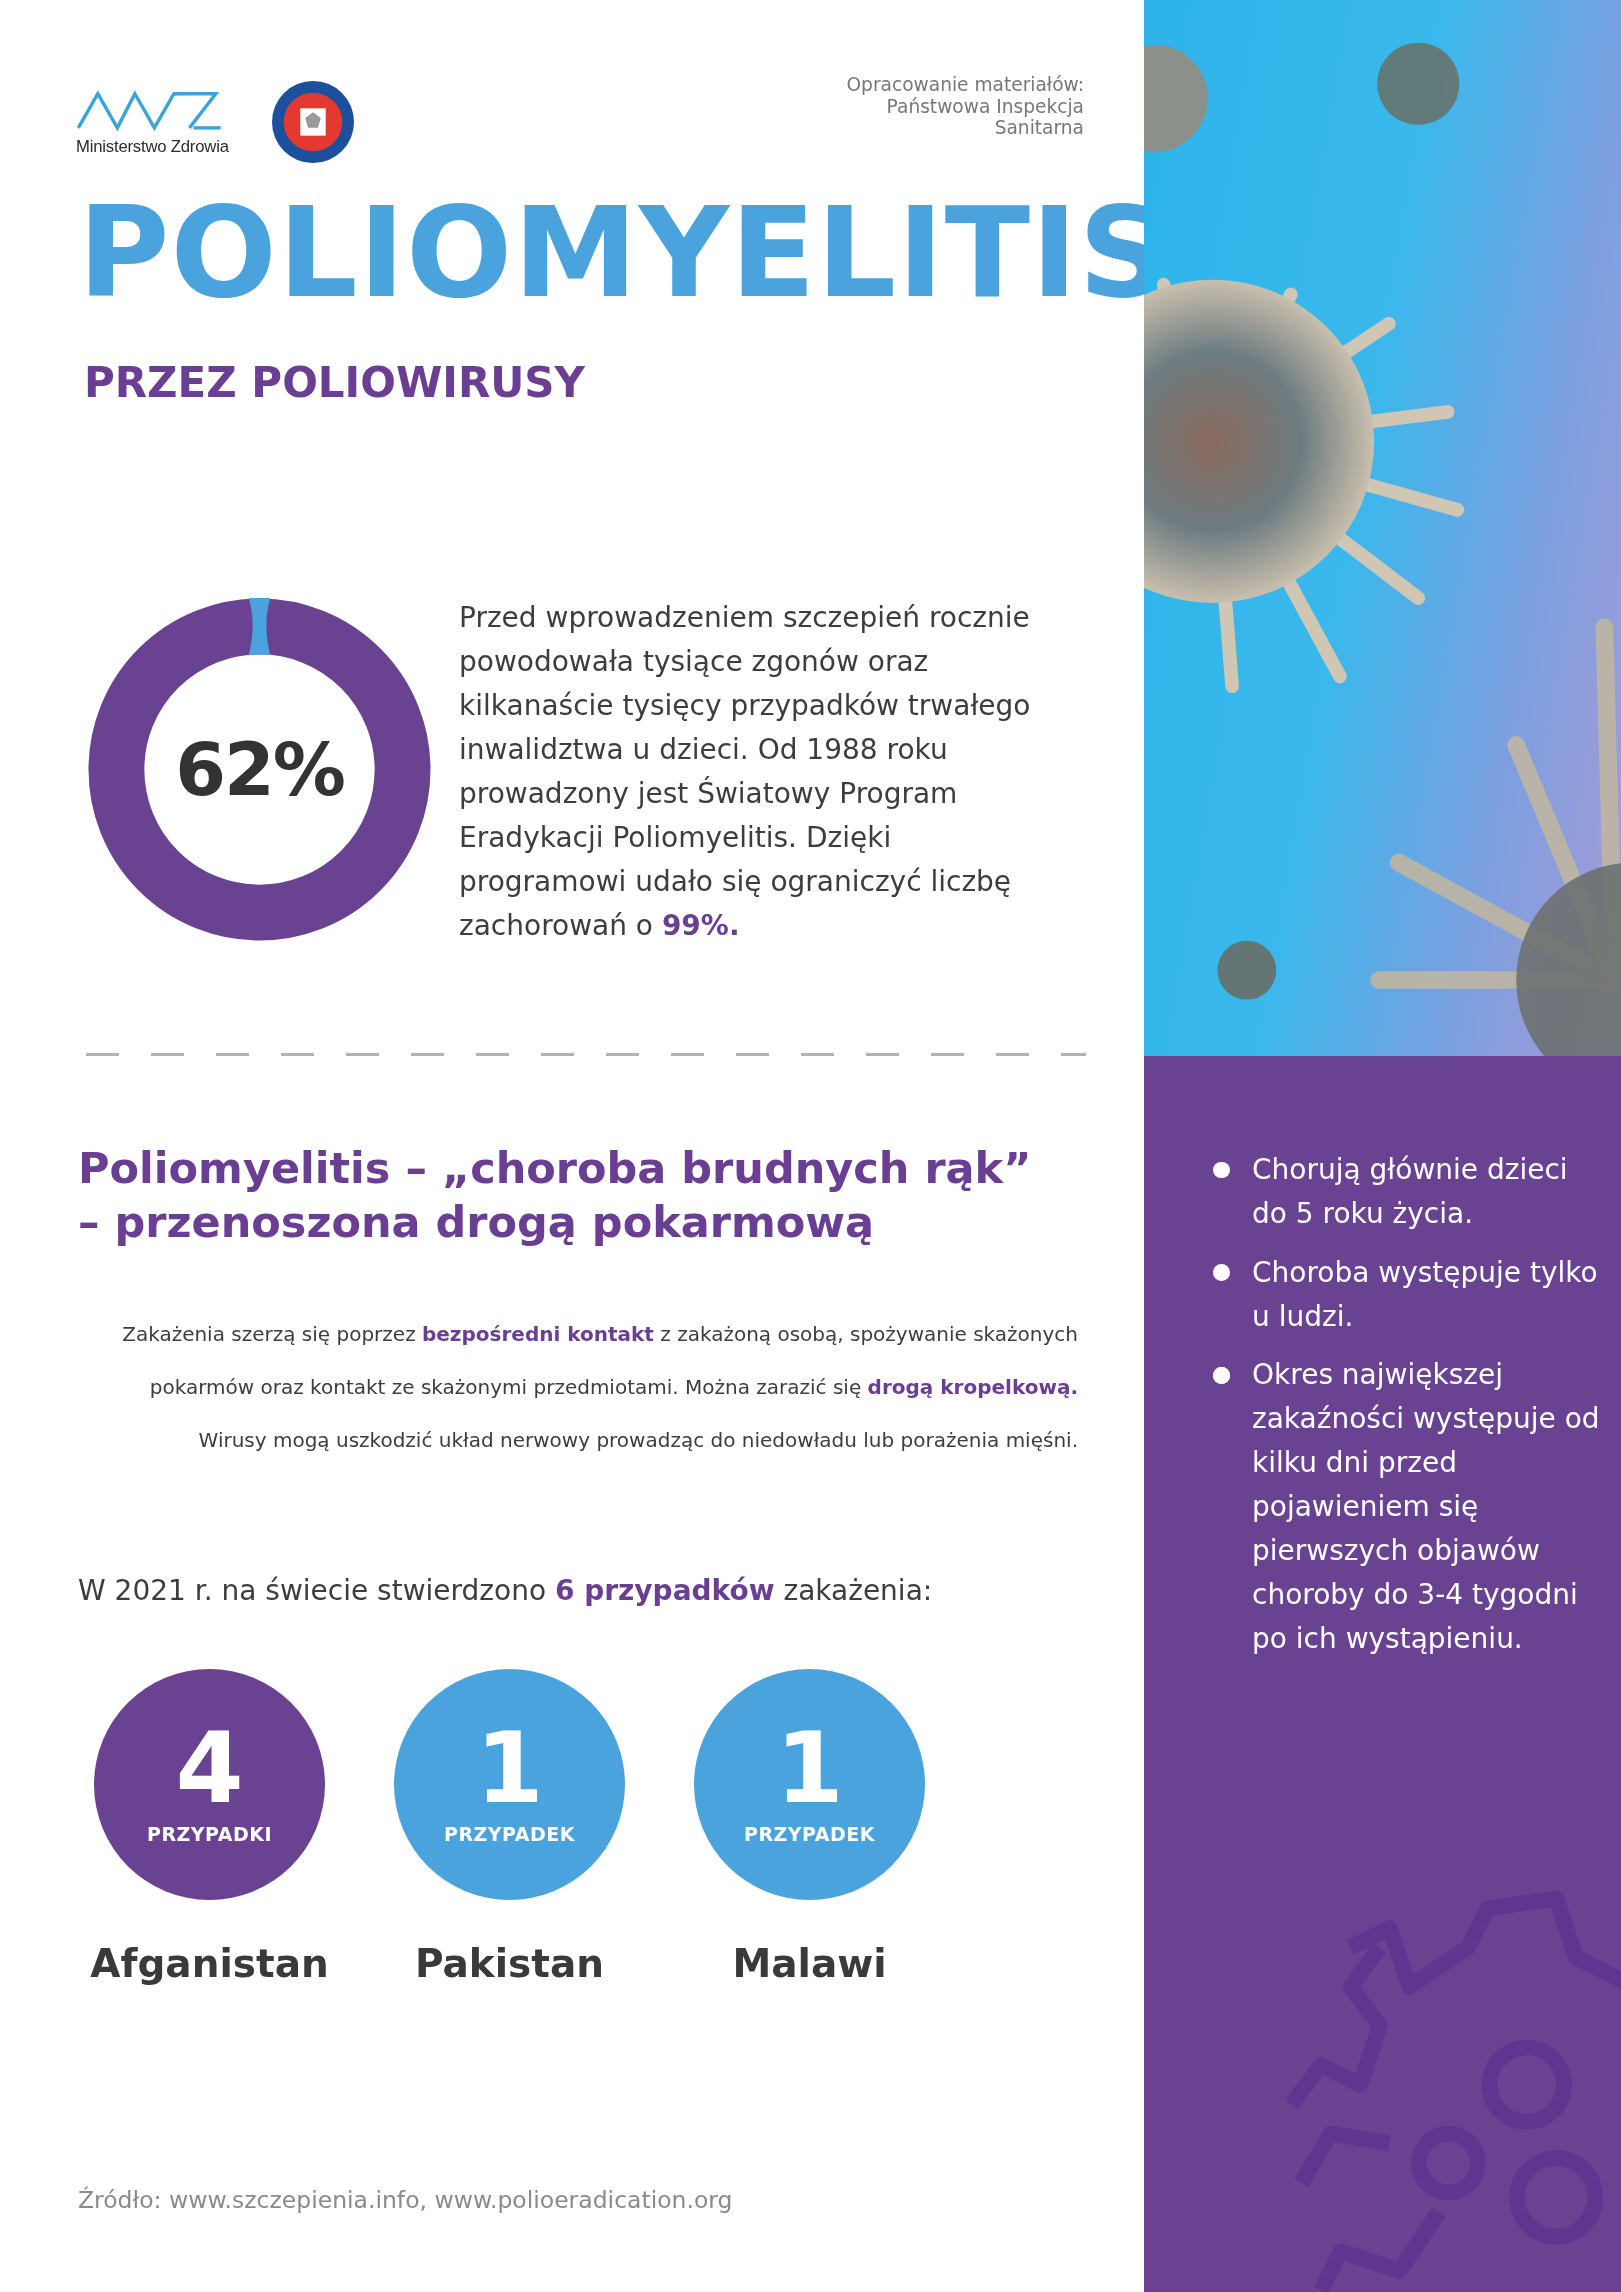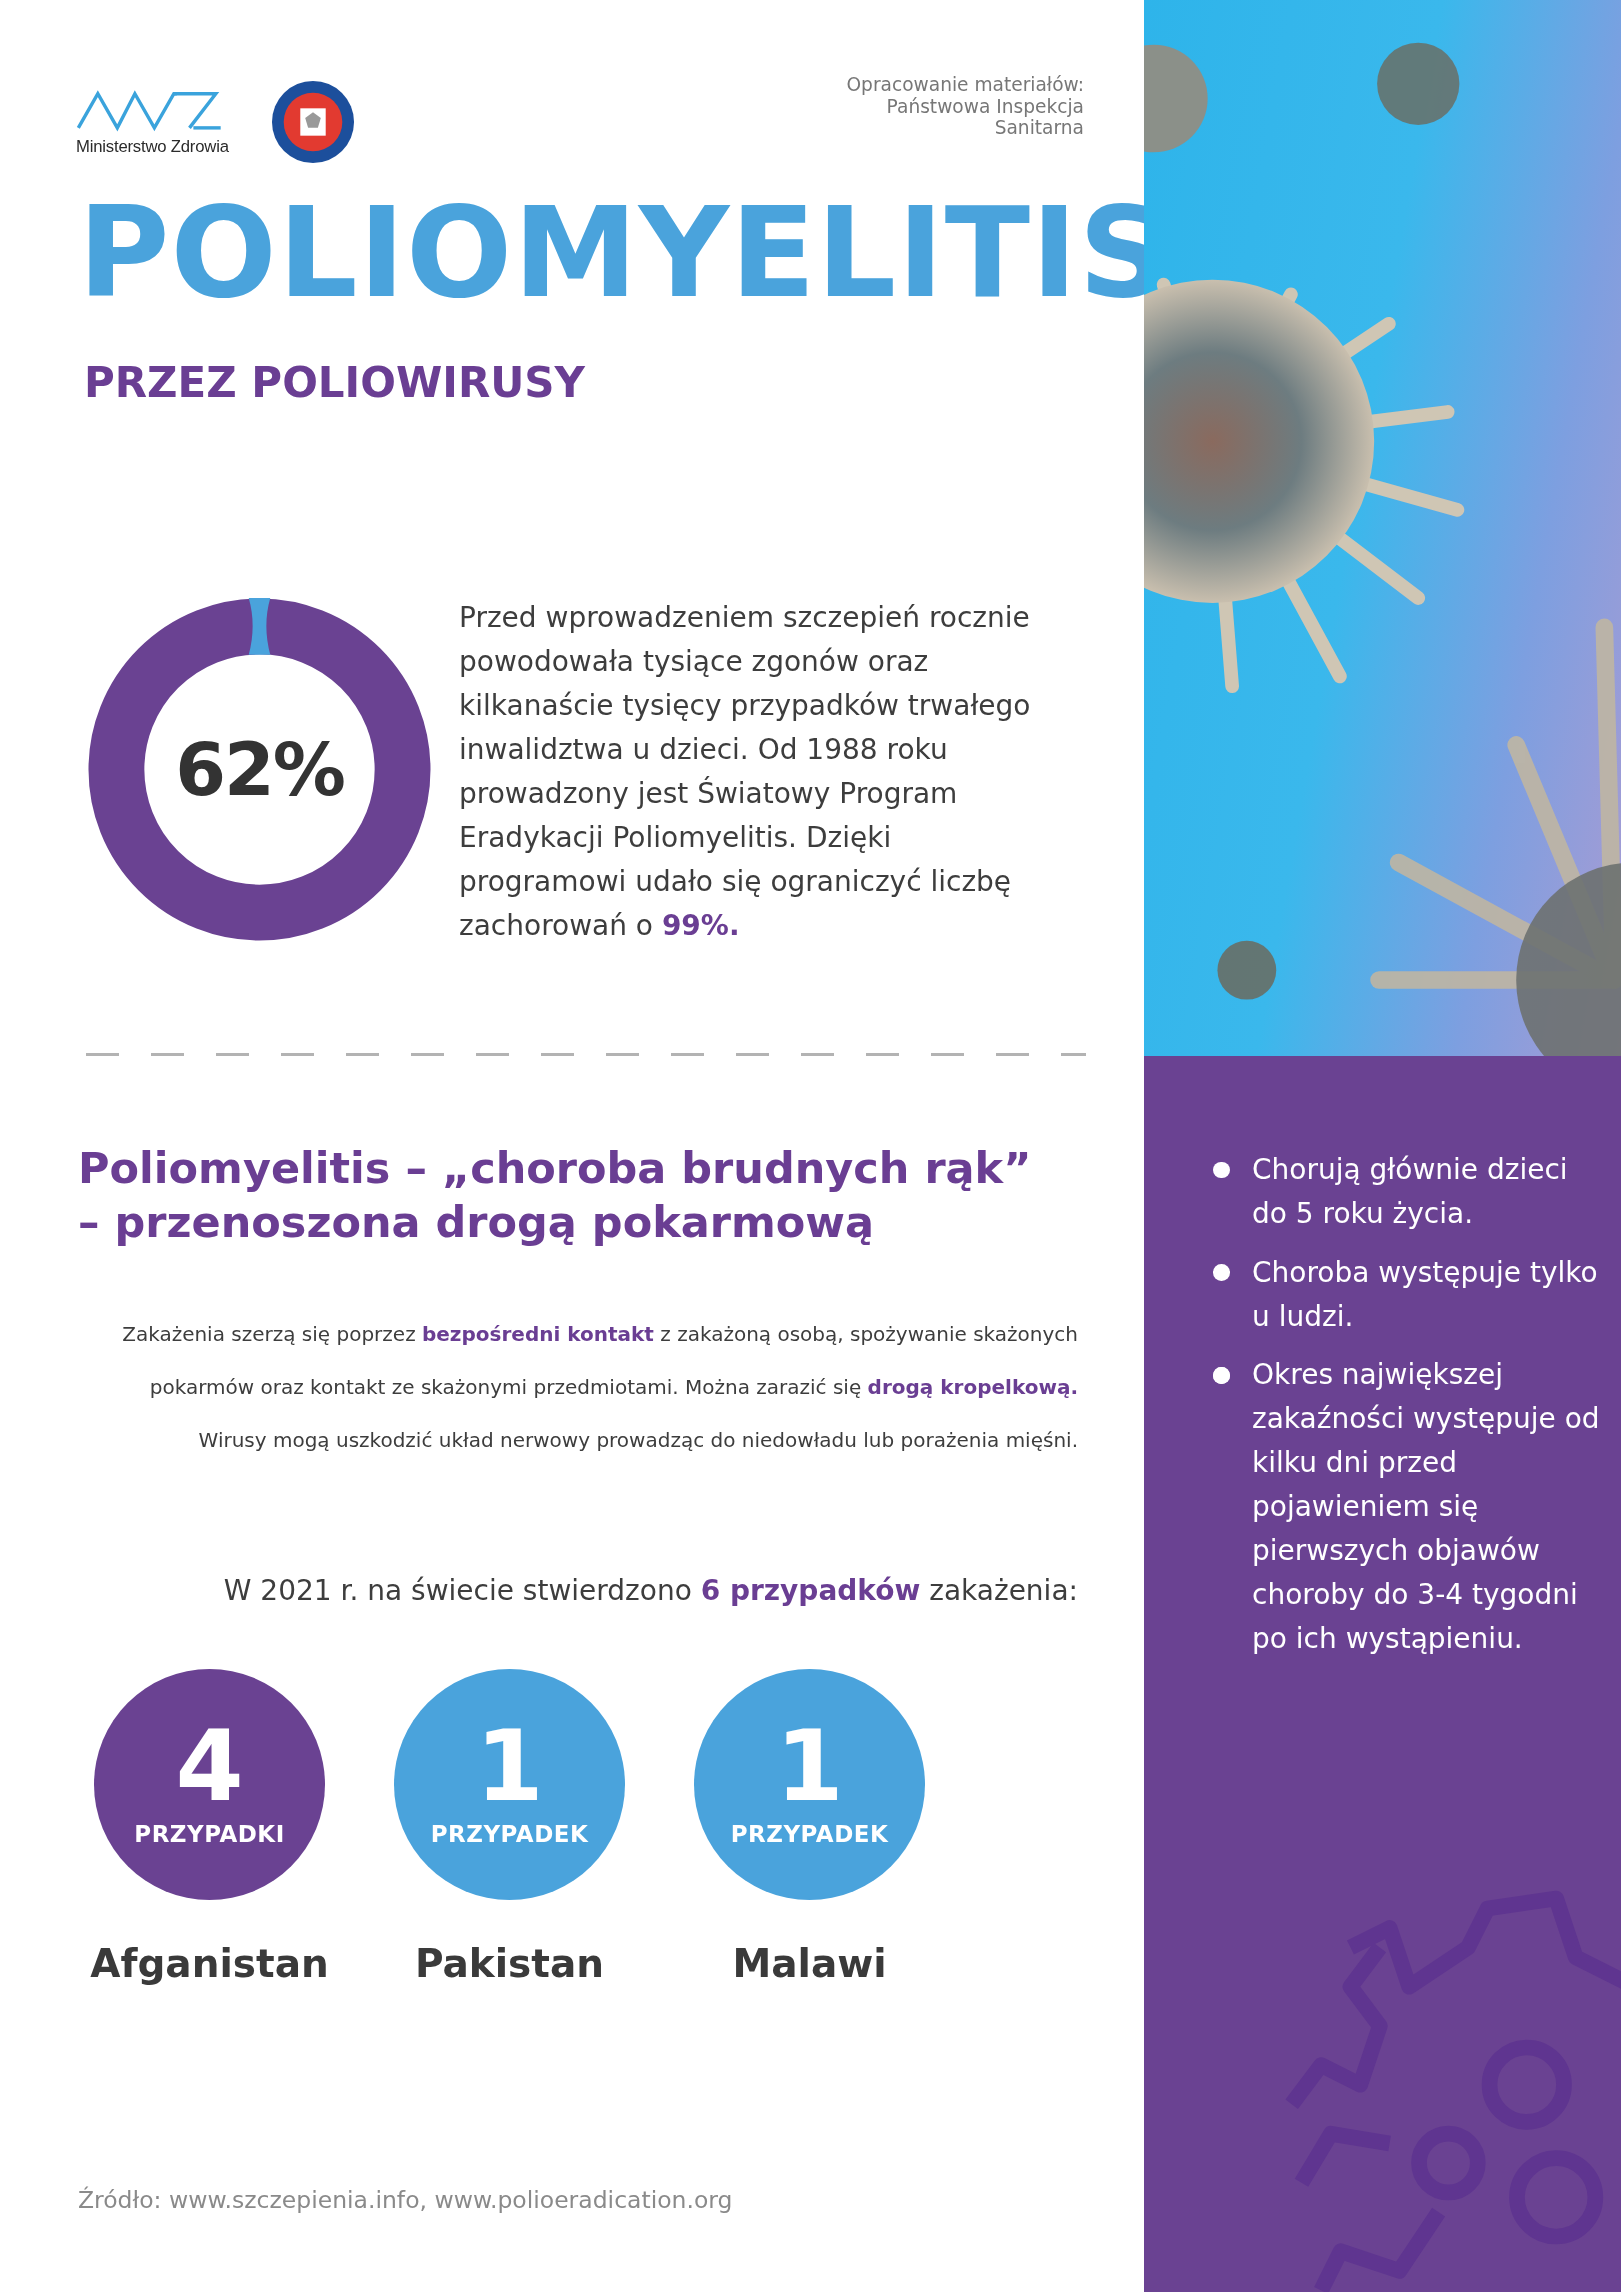--- a/index.html
+++ b/index.html
@@ -11,25 +11,25 @@
   .credit{right:537px;top:74px;text-align:right;font-size:18.6px;line-height:21.6px;color:#777;width:314px;}
   .title{left:78px;top:184px;font-size:125px;font-weight:bold;color:#4aa3dc;letter-spacing:1px;line-height:137px;font-family:"DejaVu Sans",sans-serif;}
   .subtitle{left:84px;top:358px;font-size:42px;font-weight:bold;color:#6a3e93;line-height:49px;width:1019px;}
   .donut{left:88px;top:598px;width:343px;height:343px;}
   .donut-label{left:88px;top:598px;width:343px;height:343px;display:flex;align-items:center;justify-content:center;font-size:73px;font-weight:bold;color:#333;letter-spacing:-2px;}
   .intro{left:459px;top:596px;width:588px;font-size:28px;line-height:44px;color:#3d3d3d;}
   .purple-b{color:#6a3e93;font-weight:bold;}
   .dashes{left:86px;top:1053px;width:1000px;height:2.9px;background:repeating-linear-gradient(to right,#b3b3b3 0 33px,transparent 33px 65px);}
   .section-title{left:78px;top:1141px;width:1039px;font-size:43px;font-weight:bold;color:#6a3e93;line-height:54px;}
   .body-text{left:78px;top:1308px;width:1000px;font-size:20px;line-height:53px;color:#3d3d3d;text-align:right;}
-  .cases-line{left:78px;top:1569px;width:1000px;font-size:28px;line-height:43px;color:#3d3d3d;text-align:right;}
+  .cases-line{left:78px;top:1569px;width:1000px;font-size:28px;line-height:43px;color:#3d3d3d;}
   .case{position:absolute;top:1669px;width:231px;text-align:center;}
   .case-circle{width:231px;height:231px;border-radius:50%;display:flex;flex-direction:column;align-items:center;justify-content:center;color:#fff;}
   .case-num{font-size:98px;font-weight:bold;line-height:98px;margin-top:-5.9px;}
-  .case-word{font-size:23px;font-weight:bold;letter-spacing:0.5px;margin-top:5.9px;}
+  .case-word{font-size:19px;font-weight:bold;letter-spacing:0.5px;margin-top:5.9px;}
   .case-country{margin-top:41px;font-size:39px;font-weight:bold;color:#3a3a3a;margin-left:-39px;margin-right:-39px;}
   .source{left:78px;top:2186px;font-size:23.5px;color:#8a8a8a;}
   .right-img{left:1144px;top:0;width:477px;height:1056px;overflow:hidden;background:linear-gradient(100deg,#2eb4ea 0%,#3ab8ec 45%,#7d9fe0 75%,#a99bd3 100%);}
   .right-panel{left:1144px;top:1056px;width:477px;height:1237px;background:#6a4292;overflow:hidden;}
   .facts{list-style:none;margin:12px;padding:0;position:absolute;left:57px;top:80px;width:392px;}
   .facts li{position:relative;padding-left:39px;font-size:28px;line-height:44px;color:#fff;margin-bottom:14.7px;}
   .facts li .dot{position:absolute;left:0;top:13.7px;width:16.7px;height:16.7px;border-radius:50%;background:#fff;}
 </style>
 </head>
 <body>

